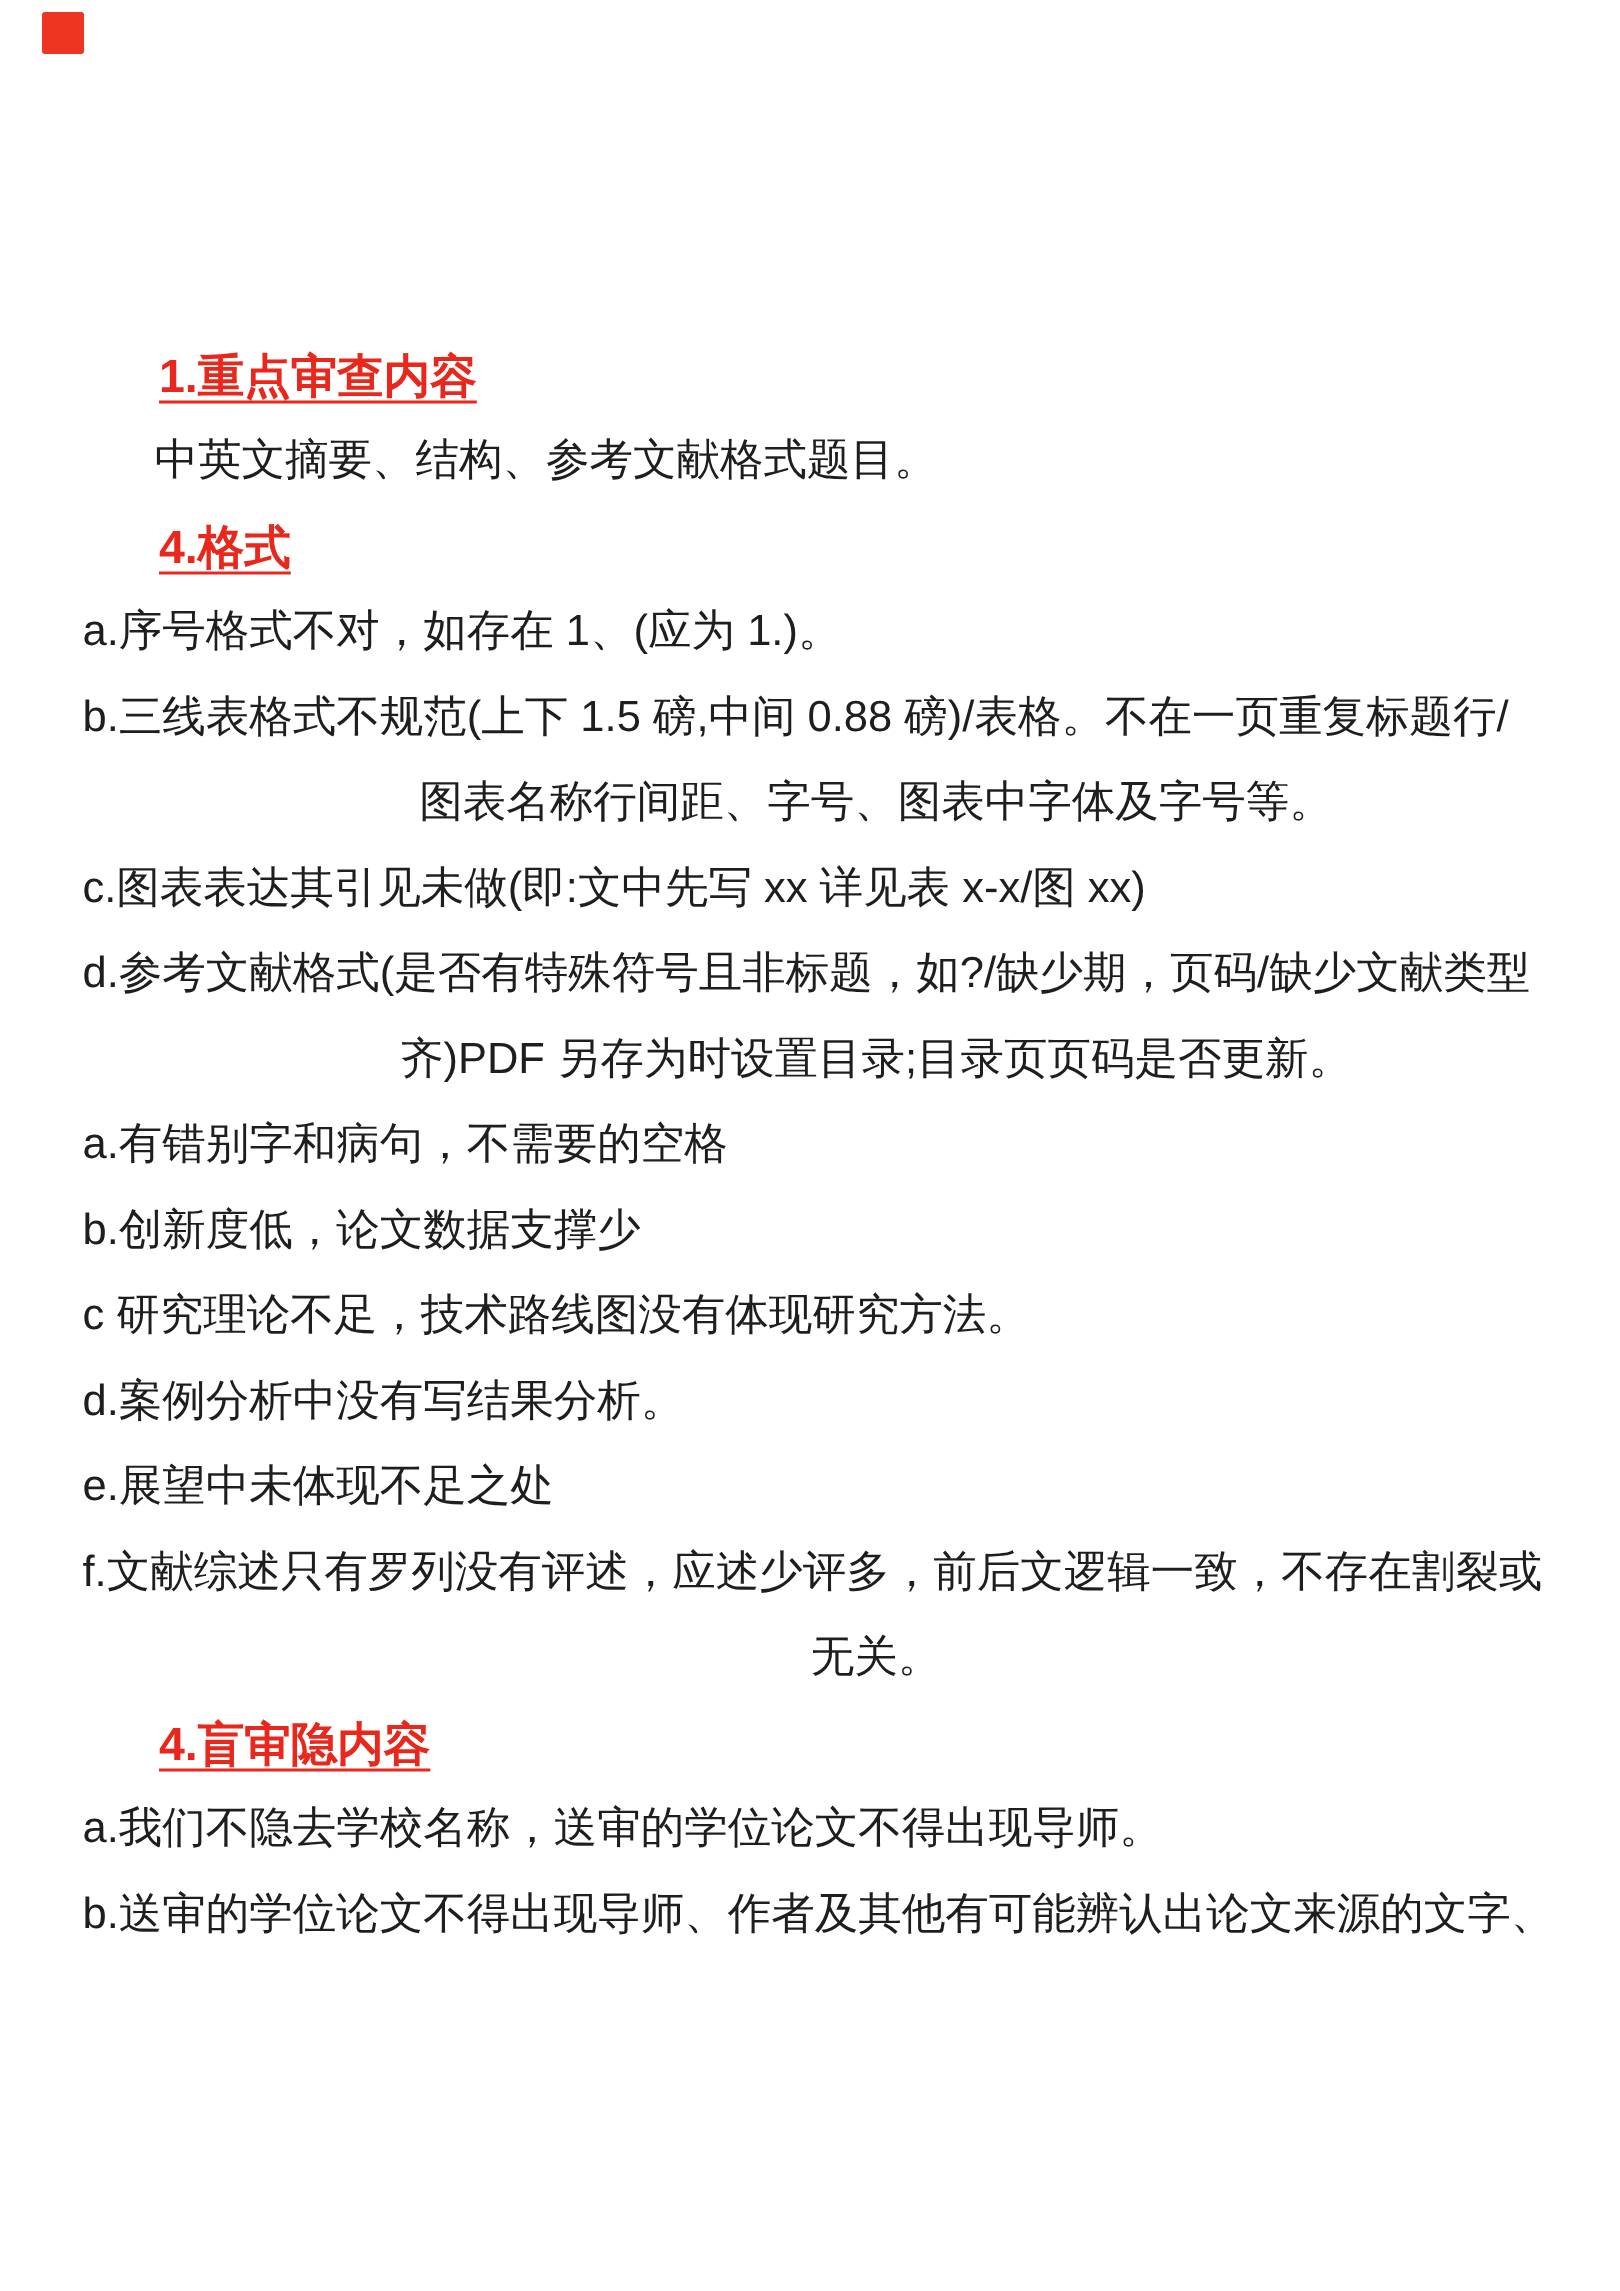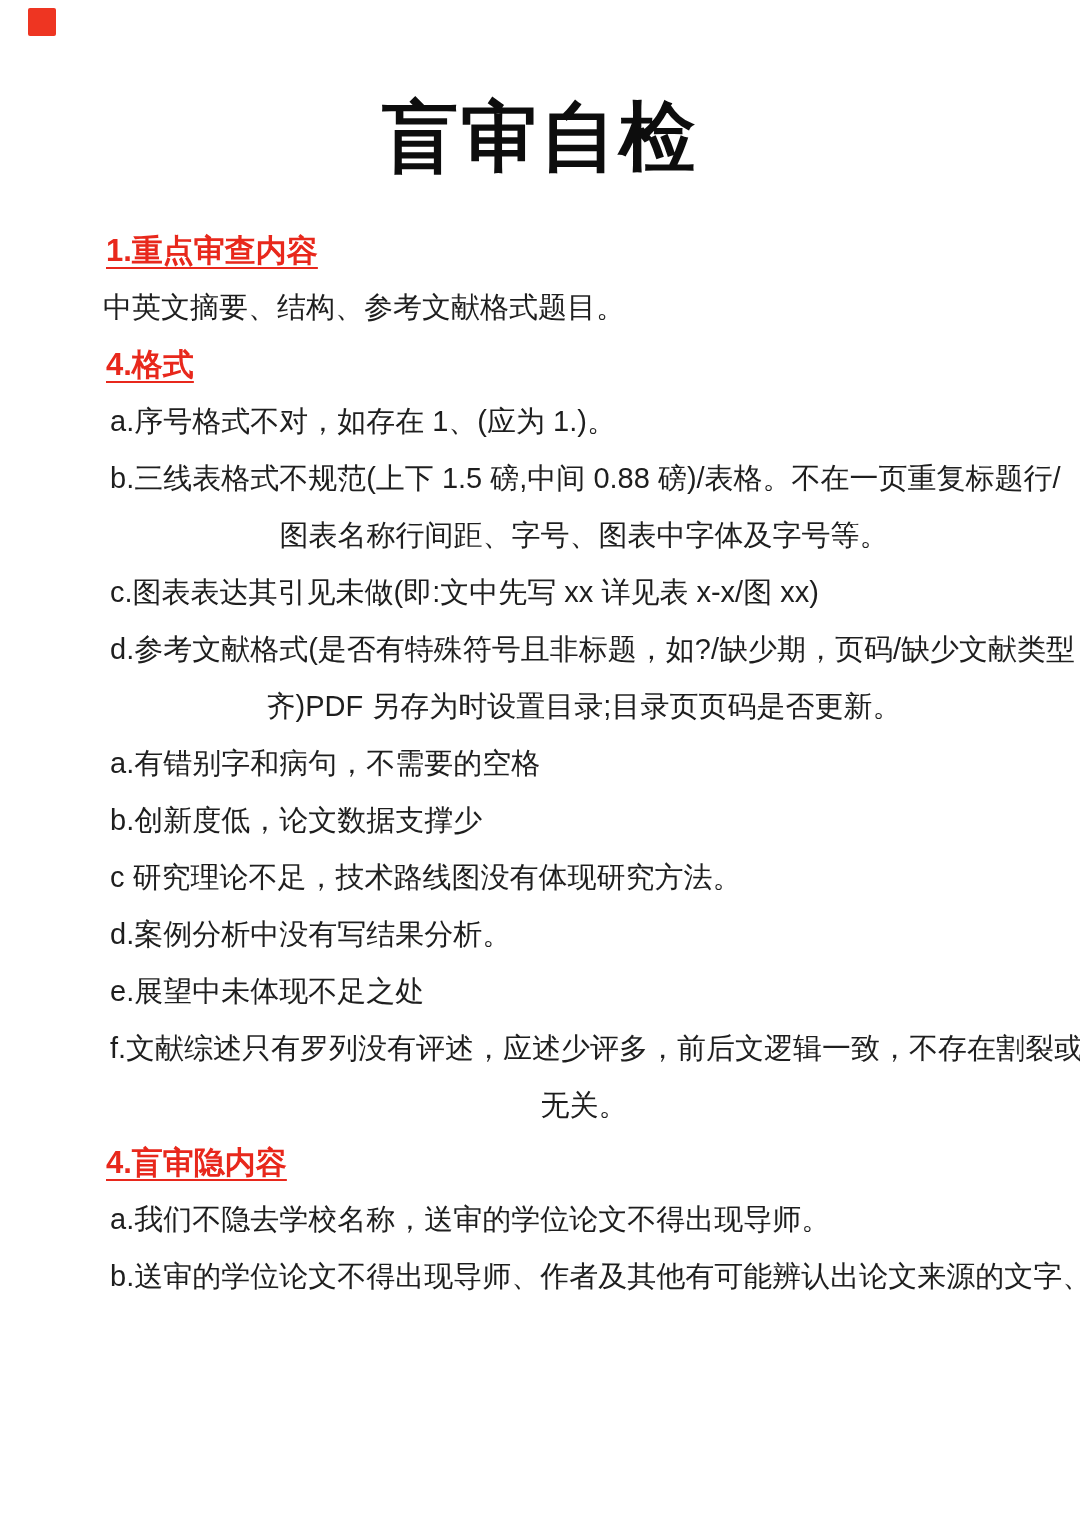--- a/index.html
+++ b/index.html
@@ -57,31 +57,30 @@
     font-size:31px;
     font-weight:700;
     color:var(--heading-red,#e8281c);
     text-decoration:underline;
     text-decoration-color:var(--heading-red,#e8281c);
     text-decoration-thickness:2px;
     text-underline-offset:6px;
     padding-left:106px;
   }
   .indent-none{padding-left:103px;}
-  .indent-item{padding-left:110px;}
+  .indent-item{padding-left:55px;}
   .indent-cont{padding-left:88px;text-align:center;}
 </style>
 </head>
 <body>
 
 <div class="page">
 
   <div class="corner-marker"></div>
 
-  <h1 class="title">盲审自检</h1>
 
   <div class="content">
 
     <div class="ln heading">1.重点审查内容</div>
     <div class="ln indent-none">中英文摘要、结构、参考文献格式题目。</div>
 
     <div class="ln heading">4.格式</div>
     <div class="ln indent-item">a.序号格式不对，如存在 1、(应为 1.)。</div>
     <div class="ln indent-item">b.三线表格式不规范(上下 1.5 磅,中间 0.88 磅)/表格。不在一页重复标题行/</div>
     <div class="ln indent-cont">图表名称行间距、字号、图表中字体及字号等。</div>

